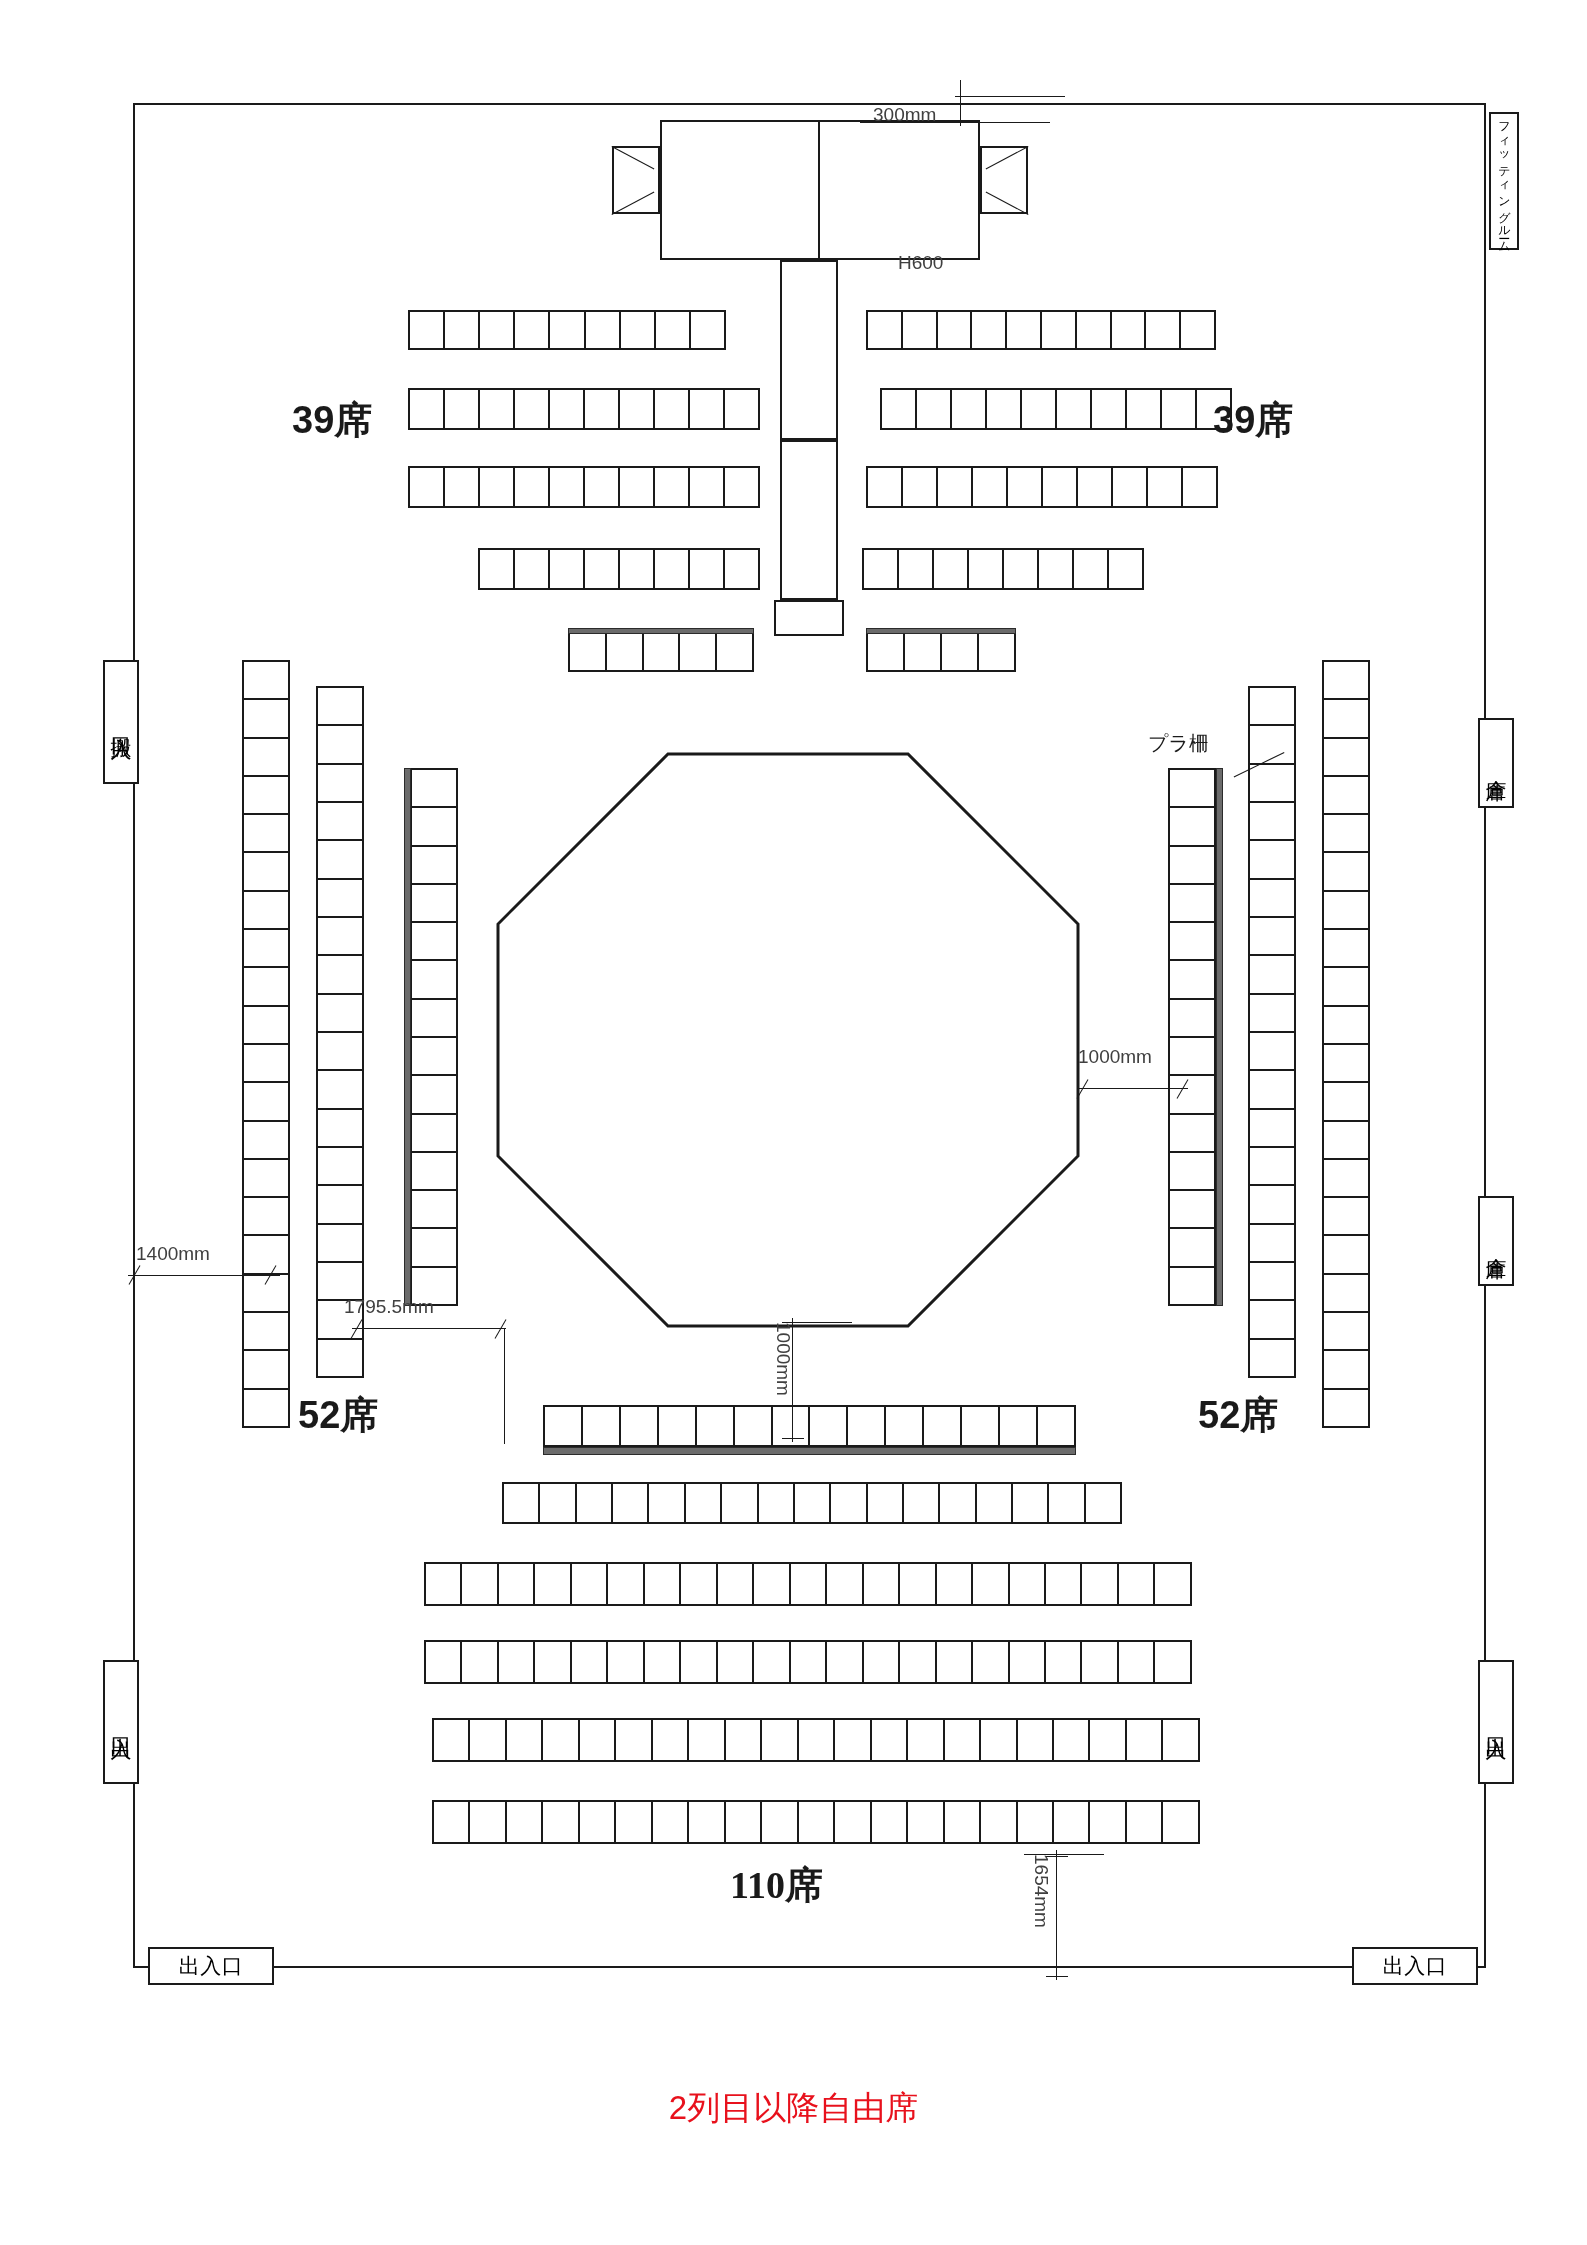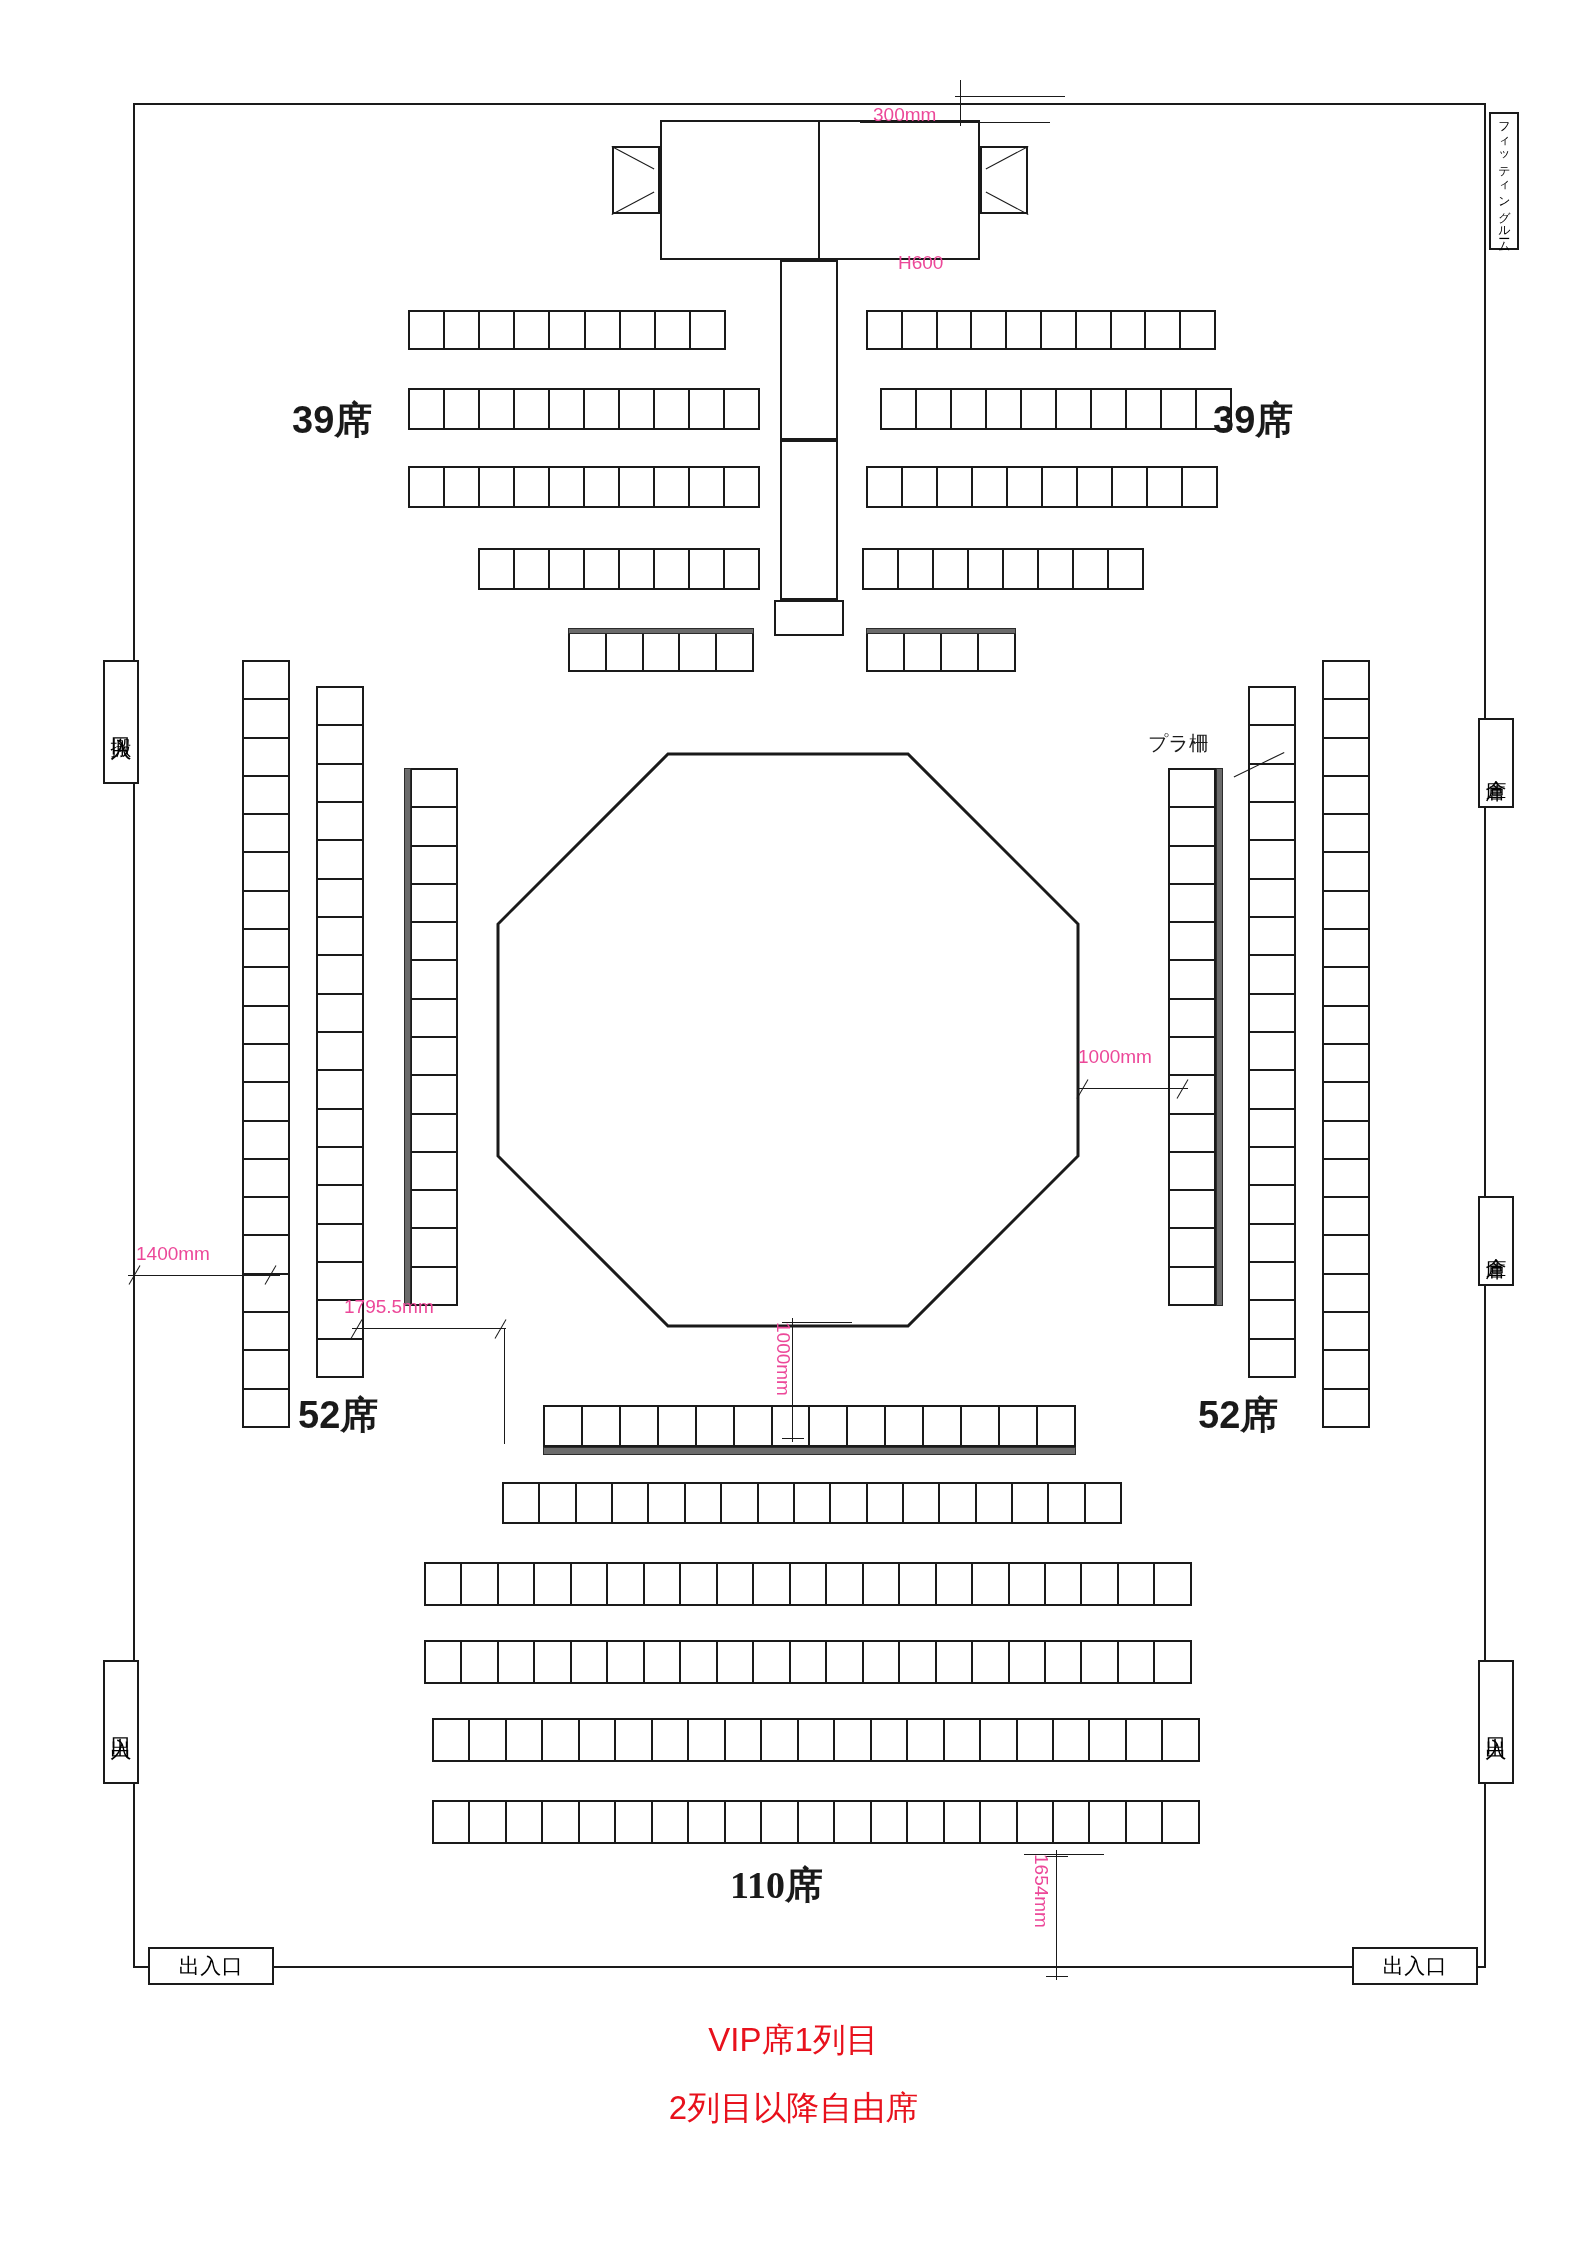--- a/index.html
+++ b/index.html
@@ -89,21 +89,21 @@
   .count-label {
     position: absolute;
     font-size: 38px;
     font-weight: 700;
     color: #1a1a1a;
     white-space: nowrap;
   }
   .dim-label {
     position: absolute;
     font-size: 19px;
-    color: #ec4899;
+    color: #404040;
     white-space: nowrap;
   }
   .dim-label.vertical {
     writing-mode: vertical-rl;
     text-orientation: sideways;
   }
   .note-label {
     position: absolute;
     font-size: 20px;
     color: #1a1a1a;
@@ -618,16 +618,15 @@
   <div class="tick h" style="left:782px; top:1438px;"></div>
   <div class="dimline h" style="left:792px; top:1322px; width:60px;"></div>
   <div class="dim-label vertical" style="left:772px; top:1322px;">1000mm</div>
 
   <div class="dimline v" style="left:1056px; top:1850px; height:130px;"></div>
   <div class="dimline h" style="left:1024px; top:1854px; width:80px;"></div>
   <div class="tick h" style="left:1046px; top:1856px;"></div>
   <div class="tick h" style="left:1046px; top:1976px;"></div>
   <div class="dim-label vertical" style="left:1030px; top:1854px;">1654mm</div>
 
-  <div class="footer-note" style="top:2018px;">VIP席1列目</div>
   <div class="footer-note" style="top:2086px;">2列目以降自由席</div>
 
 </div>
 
 </body></html>

